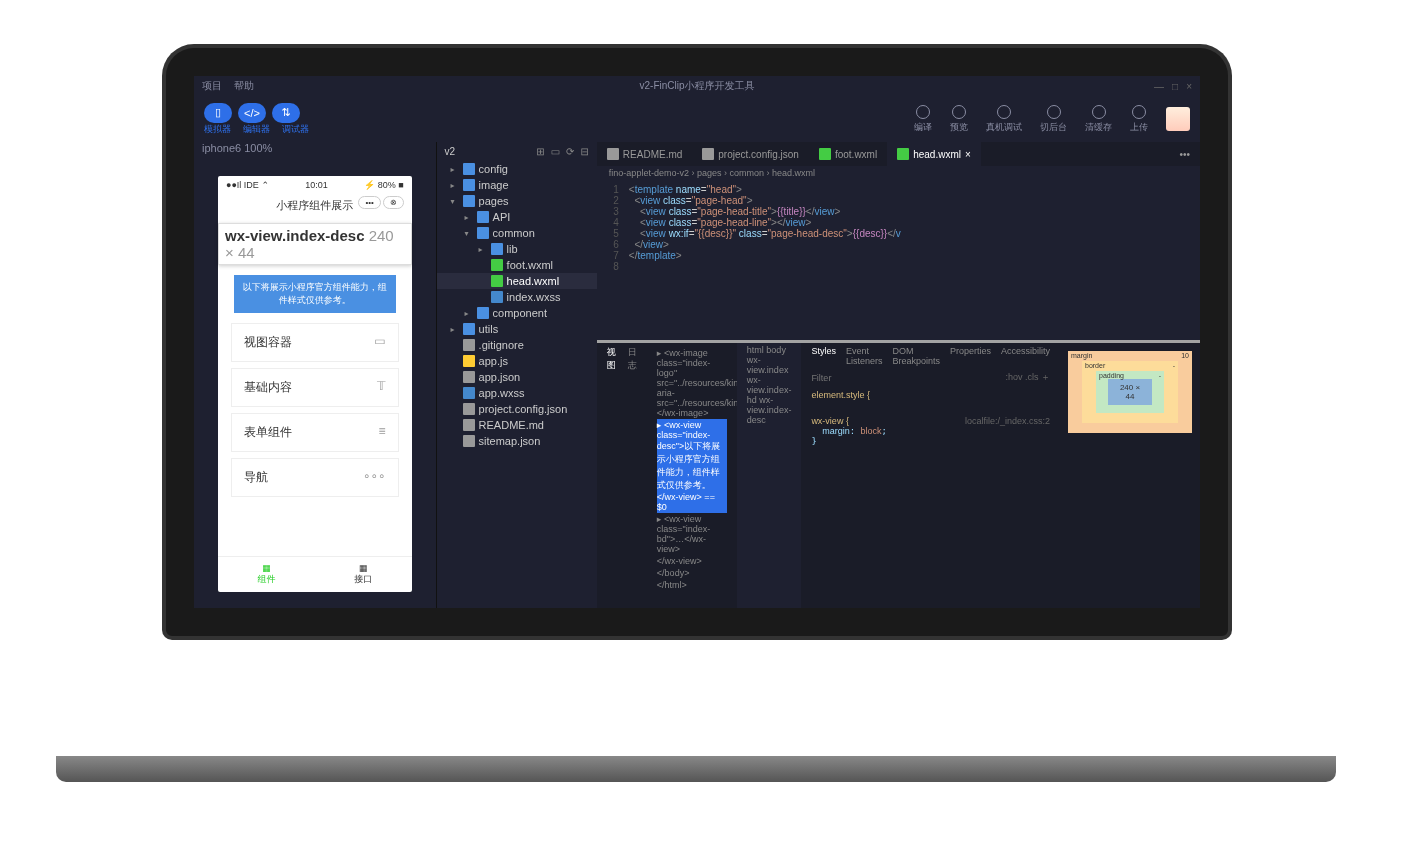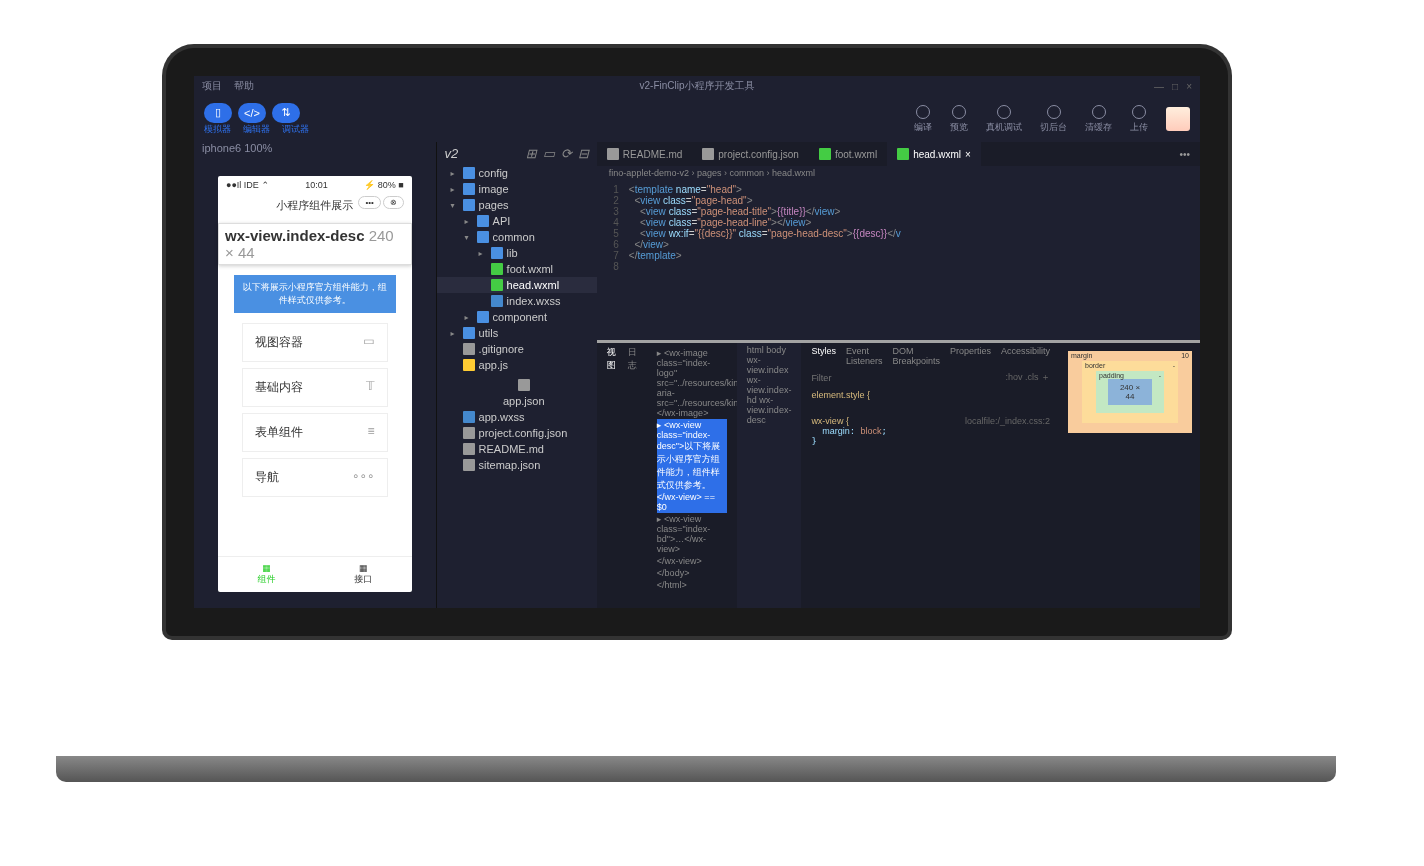--- a/index.html
+++ b/index.html
@@ -22,26 +22,26 @@
 .simulator { width:300px; display:flex; flex-direction:column; }
 .sim-hdr { height:18px; padding:0 8px; color:#8a8da3; font-size:11px; }
 .phone { margin:16px 24px; background:#fff; color:#333; flex:1; display:flex; flex-direction:column; border-radius:2px; }
 .statusbar { display:flex; justify-content:space-between; padding:4px 8px; font-size:9px; }
 .phone-title { text-align:center; font-size:11px; padding:4px; position:relative; }
 .phone-title .caps { position:absolute; right:8px; top:2px; display:flex; gap:2px; }
 .cap { border:1px solid #ccc; border-radius:10px; padding:1px 6px; font-size:8px; }
 .insp-tip { margin:6px auto; background:#fff; border:1px solid #ddd; box-shadow:0 1px 4px rgba(0,0,0,.2); padding:3px 6px; font-size:15px; width:fit-content; }
 .insp-tip .dim { color:#999; }
 .hl-box { margin:4px 16px; background:#4a90e2; color:#fff; padding:6px; font-size:9px; text-align:center; }
-.list-item { margin:6px 24px; background:#fff; border:1px solid #eee; padding:10px 12px; display:flex; justify-content:space-between; font-size:12px; }
+.list-item { margin:6px 13px; background:#fff; border:1px solid #eee; padding:10px 12px; display:flex; justify-content:space-between; font-size:12px; }
 .phone-tabs { margin-top:auto; display:flex; border-top:1px solid #eee; }
 .ptab { flex:1; text-align:center; padding:6px; font-size:9px; }
 .ptab.active { color:#2c2; }
 .explorer { width:200px; background:#1e2030; border-left:1px solid #111; }
-.exp-hdr { display:flex; align-items:center; padding:4px 8px; font-size:13px; color:#ccc;font-style:italic; }
+.exp-hdr { display:flex; align-items:center; padding:4px 8px; font-size:10px; color:#ccc; }
 .exp-icons { margin-left:auto; display:flex; gap:6px; color:#888; }
 .tree { font-size:11px; color:#ccc; }
 .tree-item { padding:2px 0 2px 12px; display:flex; align-items:center; gap:4px; cursor:pointer; }
 .tree-item.sel { background:#2a2c3e; color:#fff; }
 .arrow { width:8px; display:inline-block; color:#888; font-size:8px; }
 .fico { width:12px; height:12px; display:inline-block; }
 .fico.folder { background:#4a90e2; border-radius:1px; }
 .fico.wxml { background:#4c4; border-radius:1px; }
 .fico.wxss { background:#48c; border-radius:1px; }
 .fico.js { background:#fc3; border-radius:1px; }
@@ -257,21 +257,21 @@
             <div class="tree-item" style="padding-left: 14px;">
               <span class="arrow"></span>
               <span class="fico json"></span>
               <span>.gitignore</span>
             </div>
             <div class="tree-item" style="padding-left: 14px;">
               <span class="arrow"></span>
               <span class="fico js"></span>
               <span>app.js</span>
             </div>
-            <div class="tree-item" style="padding-left: 14px; flex-direction: column;">
+            <div class="tree-item" style="padding-left: 14px;">
               <span class="arrow"></span>
               <span class="fico json"></span>
               <span>app.json</span>
             </div>
             <div class="tree-item" style="padding-left: 14px;">
               <span class="arrow"></span>
               <span class="fico wxss"></span>
               <span>app.wxss</span>
             </div>
             <div class="tree-item" style="padding-left: 14px;">

